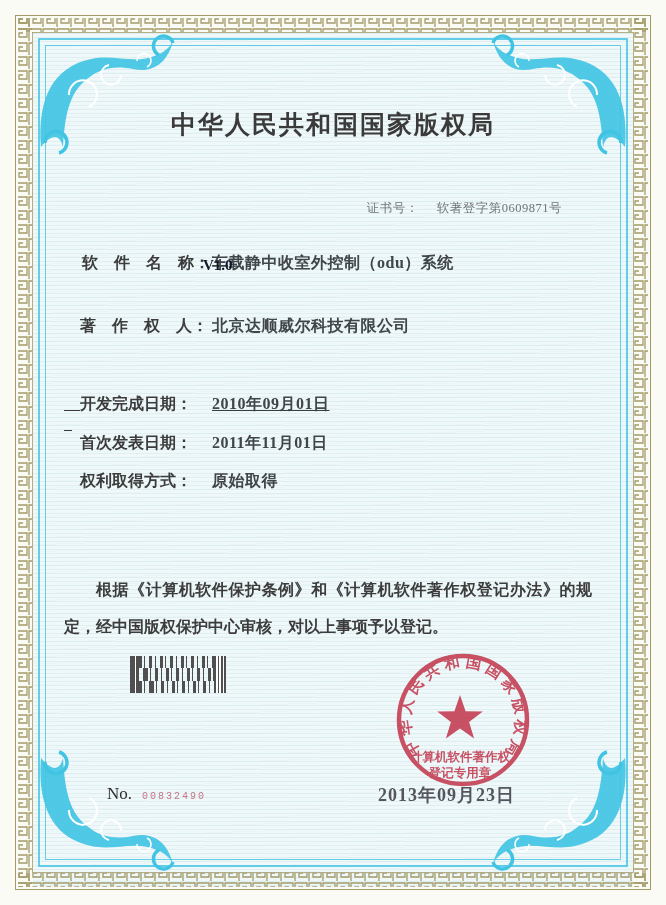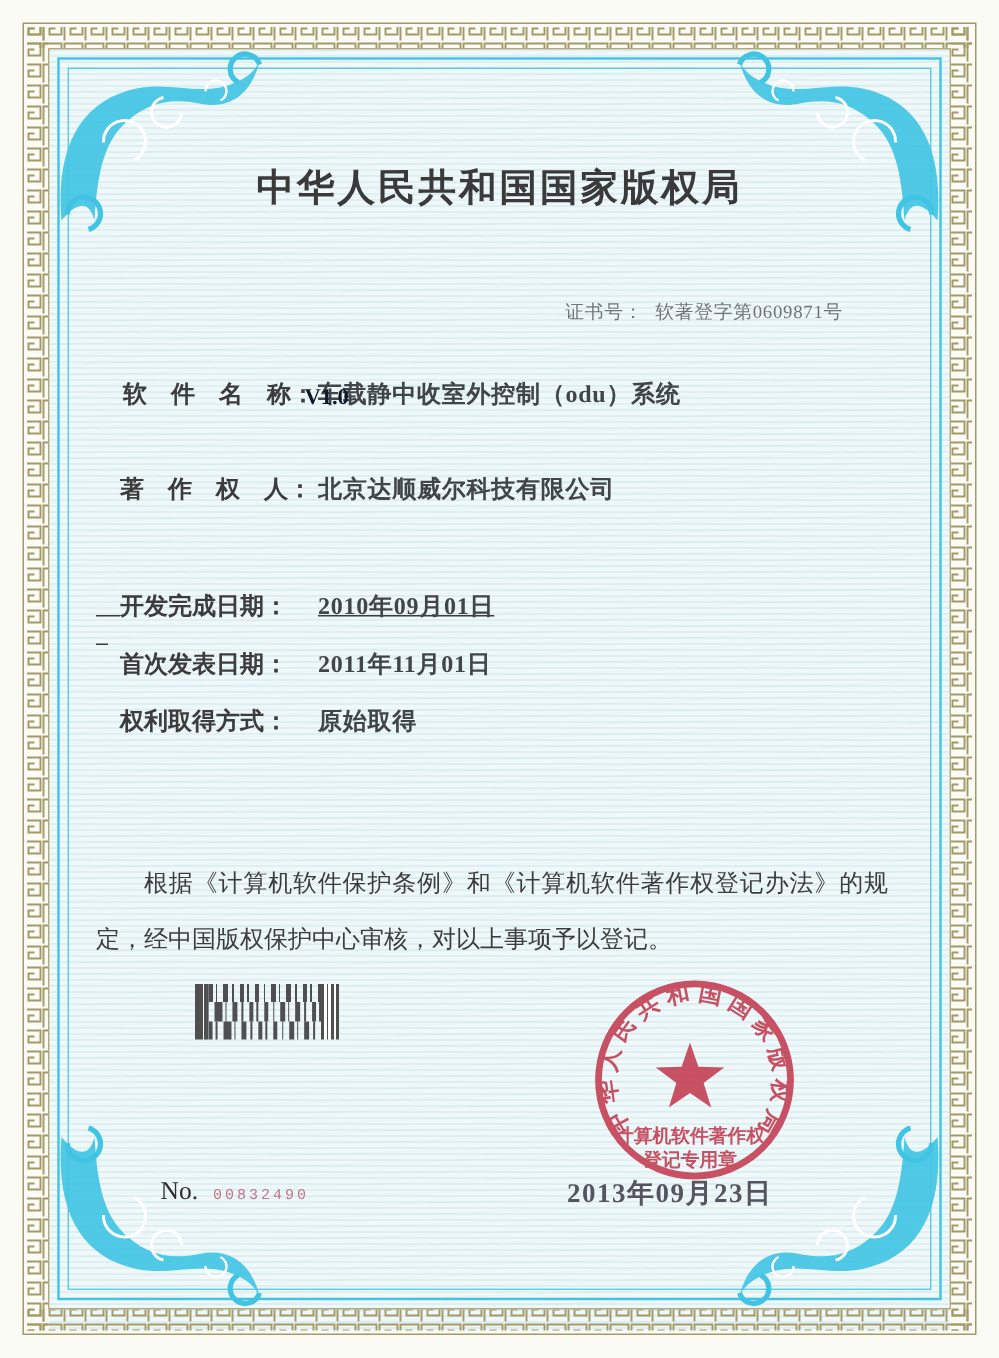--- a/index.html
+++ b/index.html
@@ -25,28 +25,28 @@
     left:0;right:0;top:108px;text-align:center;
     font-size:25px;font-weight:700;color:#3a3a3a;letter-spacing:2px;
   }
   .cert-title{
     left:0;right:0;top:148px;text-align:center;
     font-size:32px;font-weight:700;color:#2e2e2e;letter-spacing:1px;
   }
   .certno{
     top:200px;right:104px;font-size:12.5px;color:#6f7478;letter-spacing:.5px;
   }
-  .certno .lbl{margin-right:8px;}
+  .certno .lbl{margin-right:18px;}
   .field-row{left:64px;font-size:16px;color:#3c3c3c;font-weight:600;white-space:pre;}
   .field-row .f-label{display:inline-block;width:132px;color:#3c3c3c;}
   .field-row .f-value{color:#40454a;letter-spacing:.5px;}
   .value2{left:203px;font-size:15px;color:#0f172a;font-weight:600;}
   .statement{
     left:64px;width:528px;top:571px;
-    font-size:16px;line-height:37px;color:#3c3c3c;font-weight:400;
+    font-size:16px;line-height:37px;color:#3c3c3c;font-weight:700;
     text-indent:2em;text-align:justify;
   }
   
   .barcode{left:130px;top:656px;width:96px;height:37px;position:absolute;}
   .bc-left{position:absolute;left:0;top:0;bottom:0;width:9px;
     background:repeating-linear-gradient(90deg,#4f4f4f 0 5px,#fdfdfd 5px 6px,#4f4f4f 6px 9px);}
   .bc-right{position:absolute;right:0;top:0;bottom:0;width:12px;
     background:repeating-linear-gradient(90deg,#4f4f4f 0 2px,#fdfdfd 2px 4px,#4f4f4f 4px 5px,#fdfdfd 5px 7px,#4f4f4f 7px 9px,#fdfdfd 9px 10px,#4f4f4f 10px 12px);}
   .bc-mid{position:absolute;left:9px;right:12px;top:0;bottom:0;}
   .bc-row{height:33.34%;

